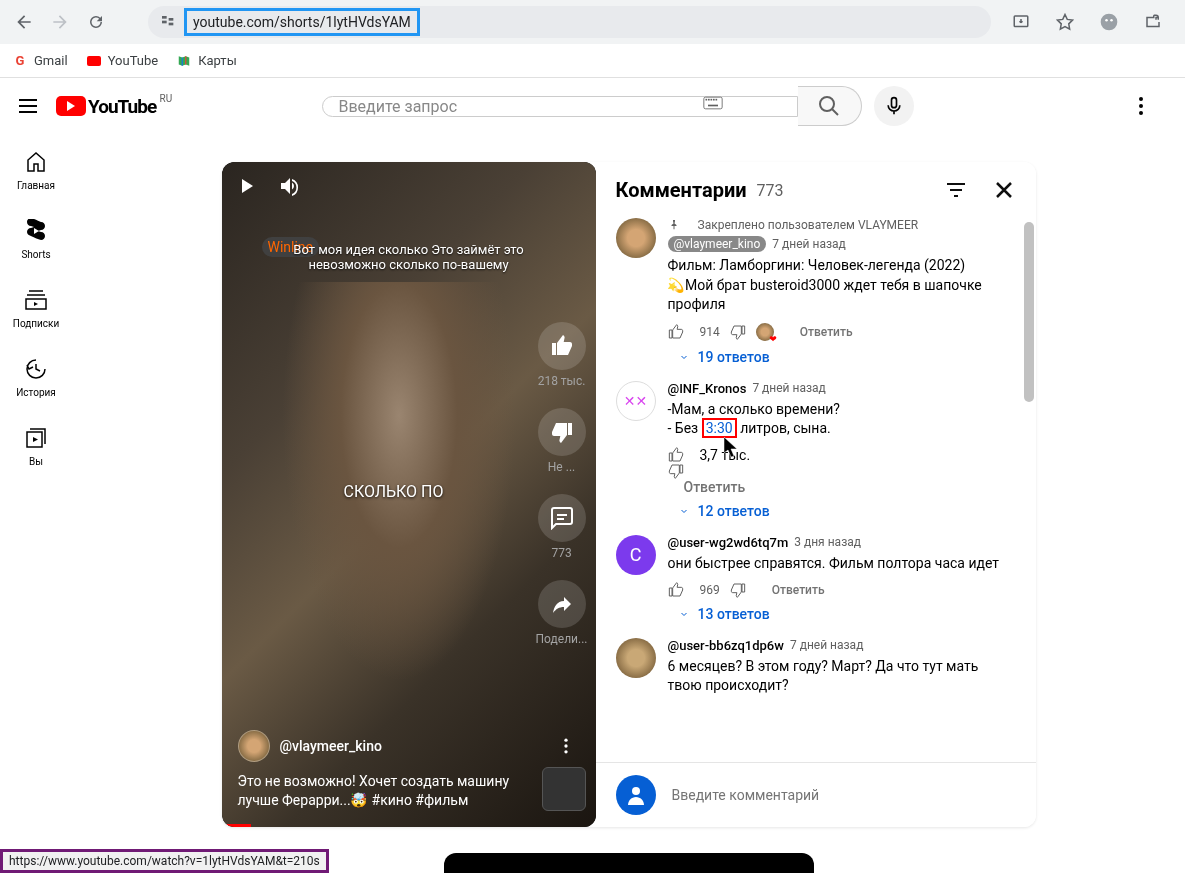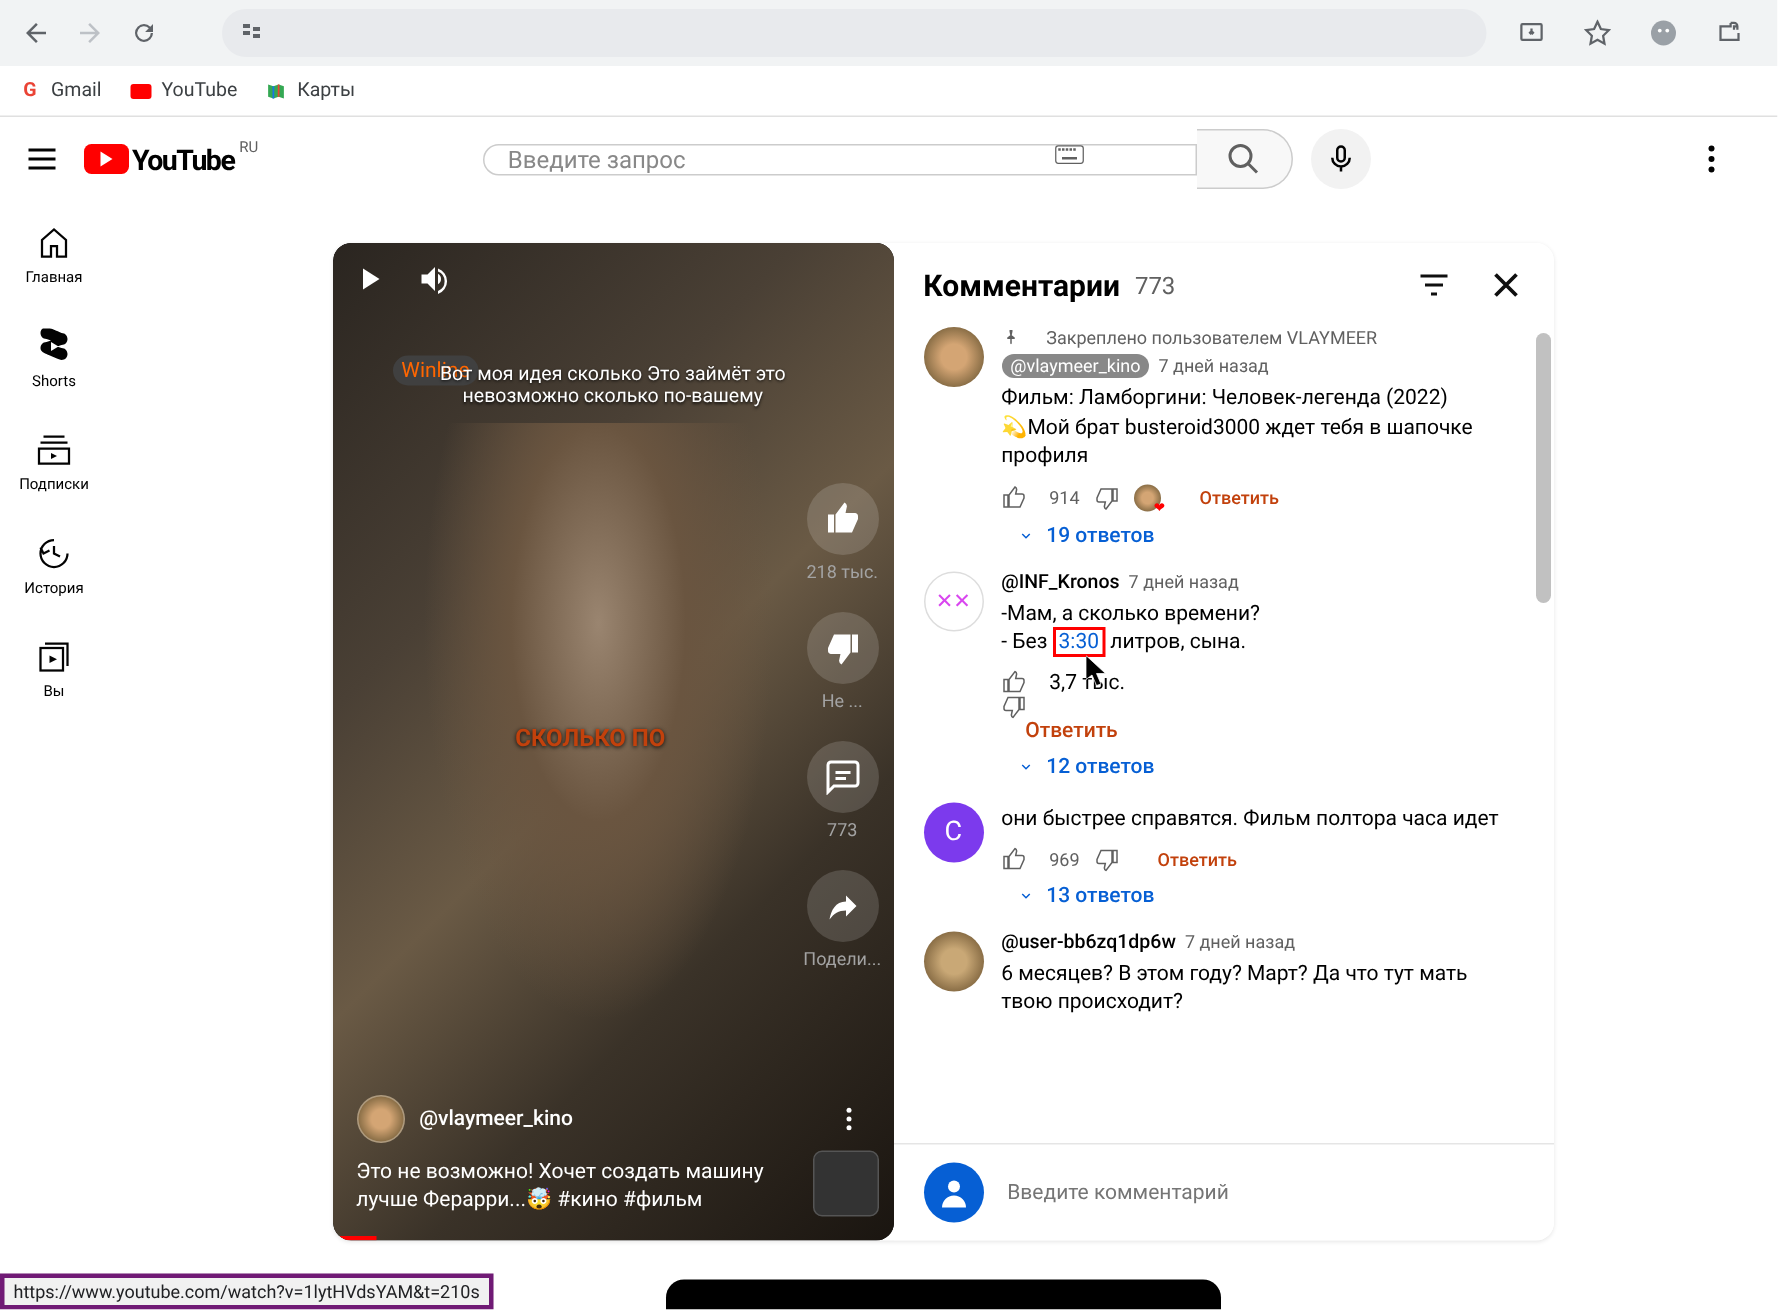--- a/index.html
+++ b/index.html
@@ -46,21 +46,21 @@
 
 .main { position: absolute; left: 72px; top: 134px; right: 0; bottom: 0; display: flex; justify-content: center; }
 .shorts-container { display: flex; background: #fff; border-radius: 12px; overflow: hidden; margin-top: 28px; height: 665px; box-shadow: 0 1px 3px rgba(0,0,0,0.1); }
 
 .video-area { width: 374px; background: #000; position: relative; border-radius: 12px; overflow: hidden; }
 .video-bg { position: absolute; inset: 0; background: linear-gradient(135deg, #2a2520 0%, #4a4035 30%, #6a5a45 50%, #3a3228 70%, #1a1510 100%); }
 .video-controls { position: absolute; top: 12px; left: 12px; display: flex; gap: 20px; z-index: 5; }
 .play-btn, .vol-btn { color: #fff; cursor: pointer; }
 .winline-badge { position: absolute; top: 75px; left: 40px; background: #404040; color: #ff6600; font-size: 14px; font-weight: normal; padding: 2px 6px; border-radius: 10px; z-index: 5; }
 .video-caption { position: absolute; top: 80px; left: 55px; right: 55px; color: #fff; font-size: 13px; text-align: center; z-index: 5; text-shadow: 0 1px 2px rgba(0,0,0,0.8); }
-.subtitle { position: absolute; top: 320px; left: 0; right: 60px; text-align: center; color: #c2410c; font-size: 16px; font-weight: 700; z-index: 5; text-shadow: 0 1px 3px rgba(0,0,0,0.9); margin-left: 30px; }
+.subtitle { position: absolute; top: 320px; left: 0; right: 60px; text-align: center; color: #ffffff; font-size: 16px; font-weight: 400; z-index: 5; text-shadow: 0 1px 3px rgba(0,0,0,0.9); margin-left: 30px; }
 .person-silhouette { position: absolute; top: 120px; left: 40px; right: 60px; bottom: 100px; background: radial-gradient(ellipse at 50% 30%, #9a8570 0%, #6a5540 30%, transparent 60%); z-index: 2; }
 
 .video-actions { position: absolute; right: 8px; top: 160px; display: flex; flex-direction: column; gap: 20px; color: #a3a3a3; z-index: 5; }
 .action-item { display: flex; flex-direction: column; align-items: center; gap: 4px; cursor: pointer; }
 .action-icon { width: 48px; height: 48px; border-radius: 50%; background: rgba(255,255,255,0.15); display: flex; align-items: center; justify-content: center; }
 .action-label { font-size: 12px; }
 
 .video-info { position: absolute; bottom: 16px; left: 16px; right: 70px; color: #fff; z-index: 5; }
 .channel-row { display: flex; align-items: center; gap: 10px; margin-bottom: 10px; }
 .channel-avatar { width: 32px; height: 32px; border-radius: 50%; background: radial-gradient(circle, #d4a574 30%, #8b6f47 70%); border: 1px solid rgba(255,255,255,0.3); }
@@ -85,21 +85,21 @@
 .pinned-label { font-size: 12px; color: #606060; display: flex; align-items: center; gap: 18px; margin-bottom: 4px; }
 .comment-author-row { display: flex; align-items: center; gap: 6px; margin-bottom: 4px; }
 .author-chip { background: #888; color: #fff; padding: 1px 6px; border-radius: 10px; font-size: 12px; }
 .author-name { font-size: 13px; font-weight: 500; }
 .comment-time { font-size: 12px; color: #606060; }
 .comment-text { font-size: 14px; line-height: 1.4; margin: 2px 0 8px; }
 .timestamp-link { color: #065fd4; }
 .timestamp-box { border: 2px solid #ff0000; padding: 0 2px; }
 .comment-actions-row { display: flex; align-items: center; gap: 10px; font-size: 12px; color: #606060; }
 .like-btn, .dislike-btn { cursor: pointer; display: flex; align-items: center; gap: 16px; }
-.reply-btn { font-weight: 500; cursor: pointer; color: #c2410c; margin-left: 16px; }
+.reply-btn { font-weight: 500; cursor: pointer; color: #737373; margin-left: 16px; }
 .heart-badge { width: 18px; height: 18px; border-radius: 50%; background: radial-gradient(circle, #d4a574 30%, #8b6f47 70%); position: relative; }
 .heart-badge::after { content: '❤'; color: #ff0000; font-size: 9px; position: absolute; bottom: -3px; right: -3px; }
 .replies-toggle { color: #065fd4; font-size: 14px; font-weight: 500; margin-top: 8px; display: flex; align-items: center; gap: 8px; cursor: pointer; margin-left: 10px; }
 .cursor { position: absolute; z-index: 10; }
 
 .comment-input-row { display: flex; align-items: center; gap: 16px; padding: 12px 20px; border-top: 1px solid #e5e5e5; }
 .input-avatar { width: 40px; height: 40px; border-radius: 50%; background: #065fd4; display: flex; align-items: center; justify-content: center; color: #fff; }
 .comment-input { flex: 1; border: none; font-size: 14px; color: #606060; outline: none; }
 
 .scrollbar-track { position: absolute; right: 2px; top: 60px; bottom: 70px; width: 10px; }
@@ -132,20 +132,21 @@
         <path d="M17.65 6.35A7.96 7.96 0 0012 4a8 8 0 108 8h-2a6 6 0 11-1.76-4.24L13 11h7V4l-2.35 2.35z" fill="currentColor"></path>
       </svg>
     </div>
   <div class="url-container">
     <svg width="16" height="16" viewBox="0 0 24 24">
         <rect x="3" y="3" width="7" height="4" fill="#5f6368"></rect>
         <rect x="3" y="10" width="7" height="4" fill="#5f6368"></rect>
         <rect x="13" y="6" width="7" height="4" fill="#5f6368"></rect>
         <rect x="13" y="13" width="7" height="4" fill="#5f6368"></rect>
       </svg>
+    <span class="url-highlight">youtube.com/shorts/1lytHVdsYAM</span>
   </div>
   <div class="browser-icons">
     <div class="nav-btn">
         <svg width="18" height="18" viewBox="0 0 24 24" fill="none" stroke="#5f6368" stroke-width="2">
           <rect x="3" y="4" width="18" height="14" rx="1"></rect>
           <path d="M12 8v5m0 0l-2-2m2 2l2-2"></path>
         </svg>
       </div>
     <div class="nav-btn">
         <svg width="18" height="18" viewBox="0 0 24 24" fill="none" stroke="#5f6368" stroke-width="2">
@@ -447,20 +448,24 @@
             </div>
           </div>
           <svg class="cursor" style="left:108px;top:56px" width="16" height="22" viewBox="0 0 16 22">
               <path d="M0 0v16l4-3 3 7 3-1-3-7h6z" fill="#000" stroke="#fff" stroke-width="0.5"></path>
             </svg>
         </div>
 
         <div class="comment">
           <div class="comment-avatar" style="background:#7c3aed;display:flex;align-items:center;justify-content:center;color:#fff;font-size:18px">С</div>
           <div class="comment-body">
+            <div class="comment-author-row">
+              <span class="author-name">@user-wg2wd6tq7m</span>
+              <span class="comment-time">3 дня назад</span>
+            </div>
             <div class="comment-text">они быстрее справятся. Фильм полтора часа идет</div>
             <div class="comment-actions-row">
               <span class="like-btn">
                   <svg width="16" height="16" viewBox="0 0 24 24">
                     <path d="M2 21h4V9H2v12zm20-11c0-1.1-.9-2-2-2h-6.31l.95-4.57L14.17 2 13 1 7 9v12h11l4-9v-2z" fill="none" stroke="#606060" stroke-width="1.5"></path>
                   </svg>
                   <span>969</span>
                 </span>
               <span class="dislike-btn">
                   <svg width="16" height="16" viewBox="0 0 24 24">

